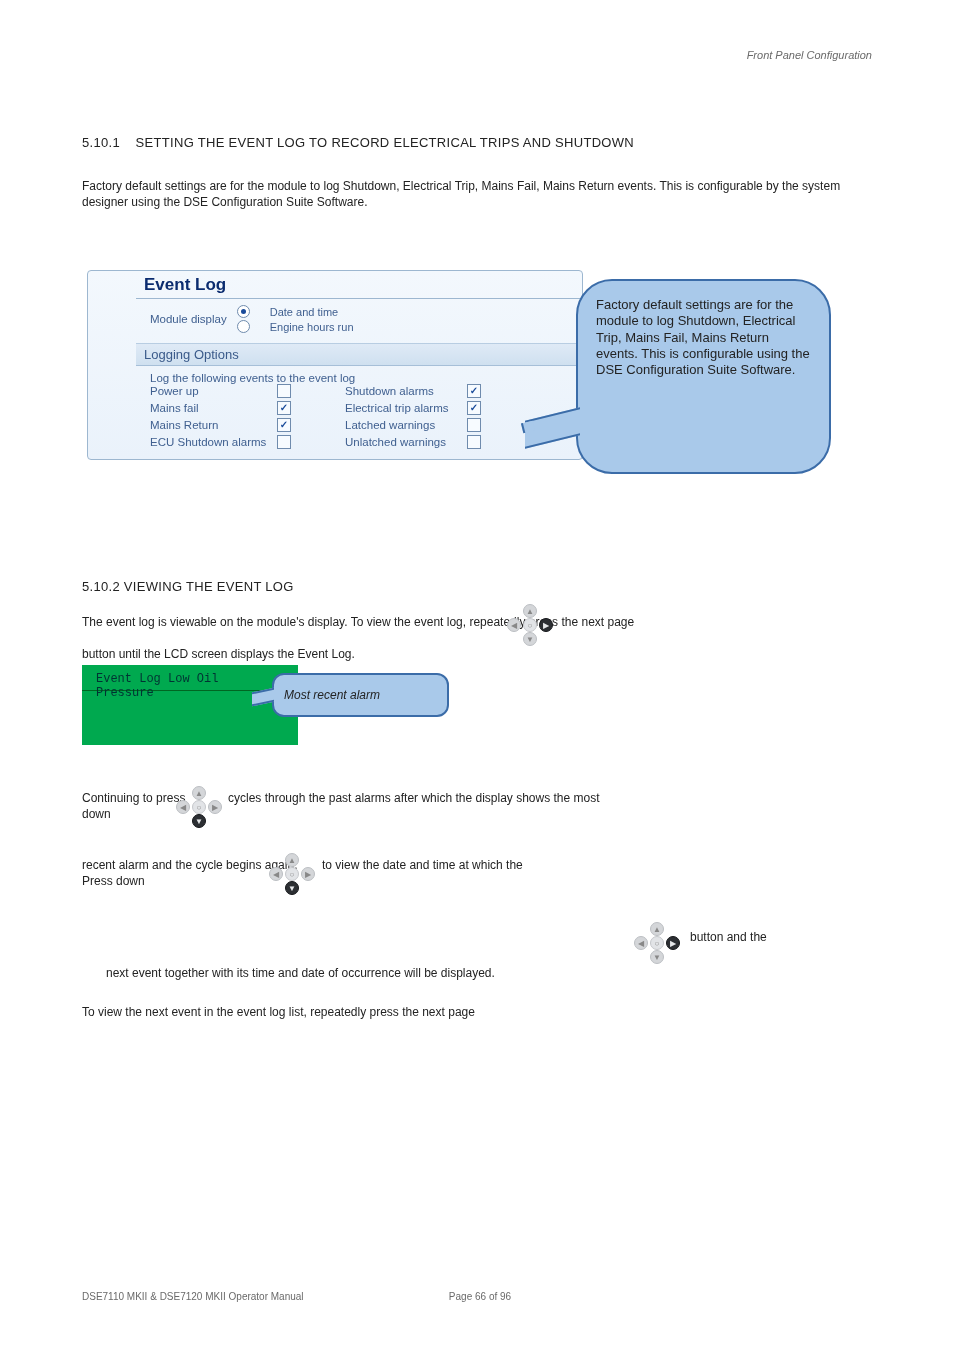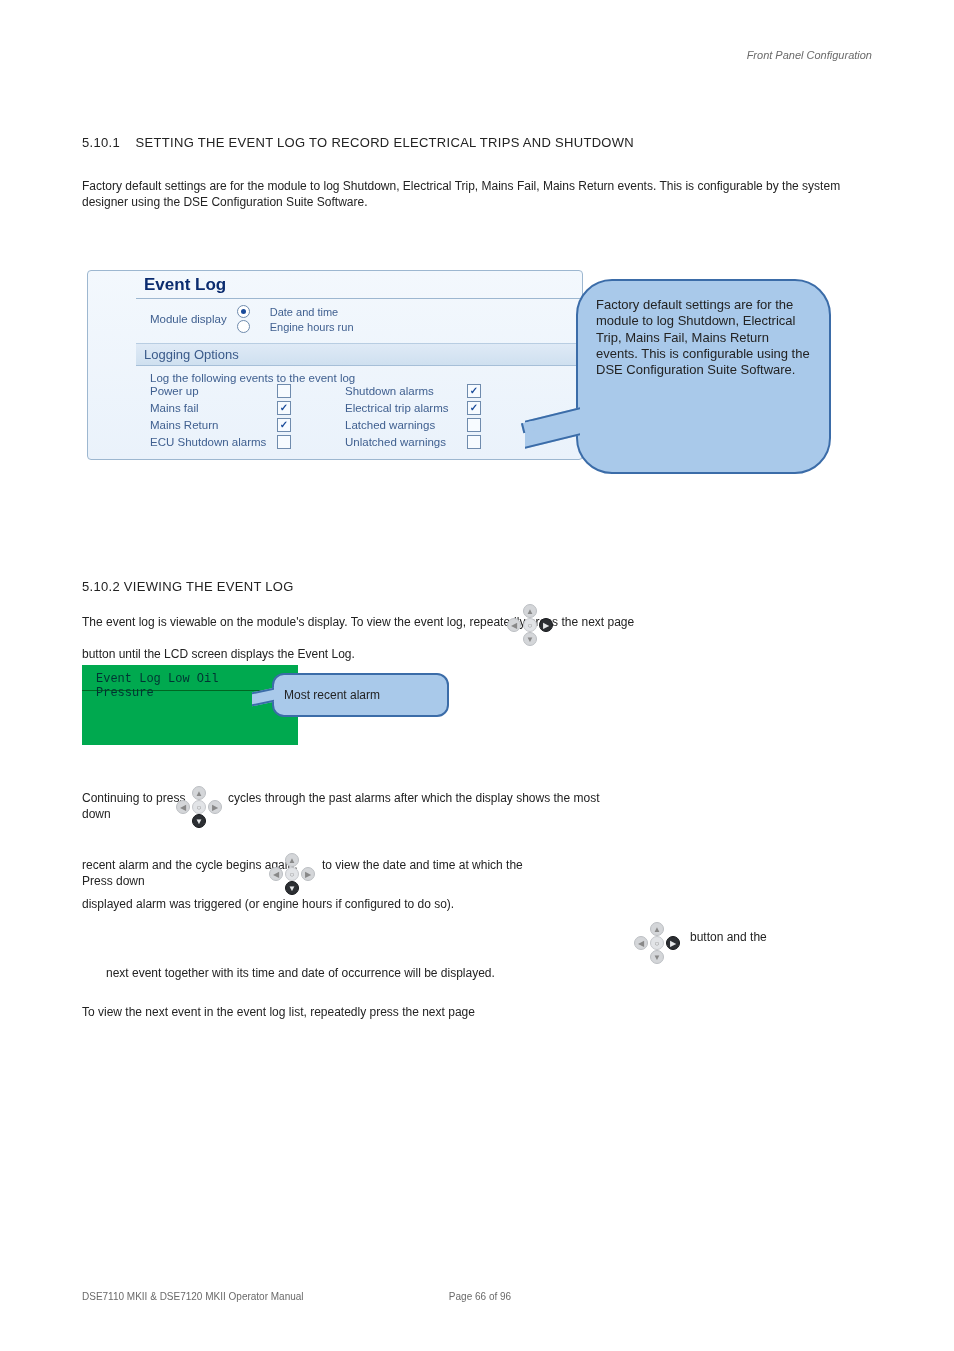--- a/index.html
+++ b/index.html
@@ -141,20 +141,21 @@
     width: 177px;
     height: 30px;
     background: #a9c9ea;
     border: 2px solid #3b6ca8;
     border-radius: 12px;
     padding: 20px 10px;
     box-sizing: border-box;
     font-size: 12px;
     display: flex;
     align-items: center;
+    font-style: italic;
   }
   .bubble-s .tail {
     position: absolute;
     left: -22px; top: 15px;
     width: 22px; height: 10px;
     background: #a9c9ea;
     border-top: 2px solid #3b6ca8;
     border-bottom: 2px solid #3b6ca8;
     transform: skewY(-12deg);
   }
@@ -286,21 +287,20 @@
 
   <div class="tx" style="top:857px; left:82px; width:230px;">recent alarm and the cycle begins again. Press down</div>
   <div class="dpad" style="left:266px; top:853px;">
     <div class="btn u">▲</div>
     <div class="btn l">◀</div>
     <div class="btn c center">○</div>
     <div class="btn r">▶</div>
     <div class="btn d dark">▼</div>
   </div>
   <div class="tx" style="top:857px; left:322px; width:550px;">to view the date and time at which the</div>
-  <div class="tx" style="top:896px;">displayed alarm was triggered (or engine hours if configured to do so).</div>
 
   <div class="tx" style="top:985px; left:82px; width:560px;margin-top:19px;">To view the next event in the event log list, repeatedly press the next page</div>
   <div class="dpad" style="left:631px; top:922px;">
     <div class="btn u">▲</div>
     <div class="btn l">◀</div>
     <div class="btn c center">○</div>
     <div class="btn r dark">▶</div>
     <div class="btn d">▼</div>
   </div>
   <div class="tx" style="top:929px; left:690px; width:182px;">button and the</div>

